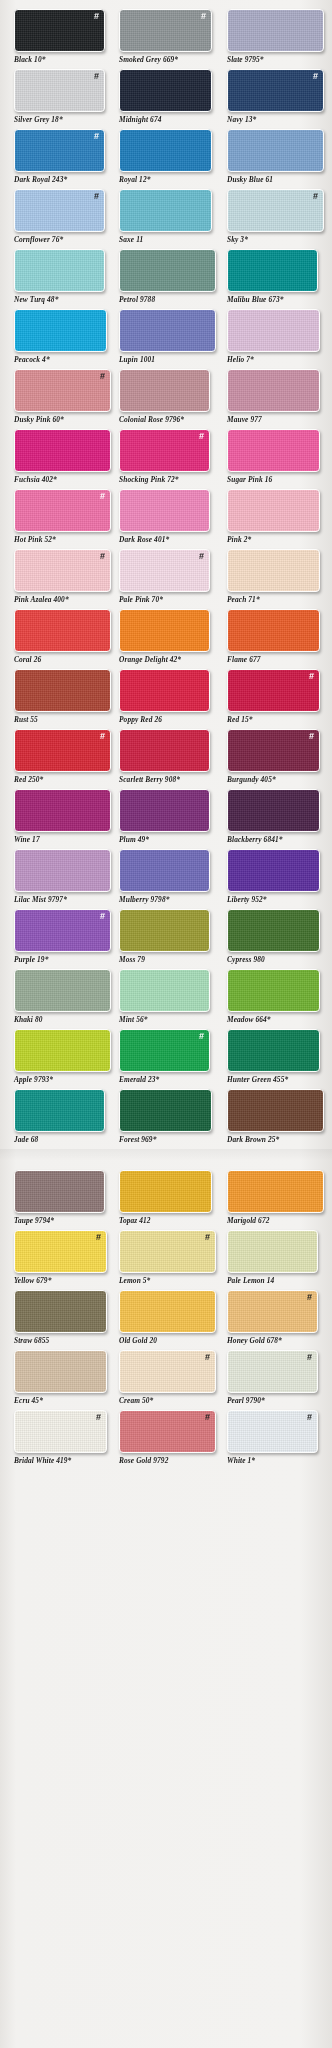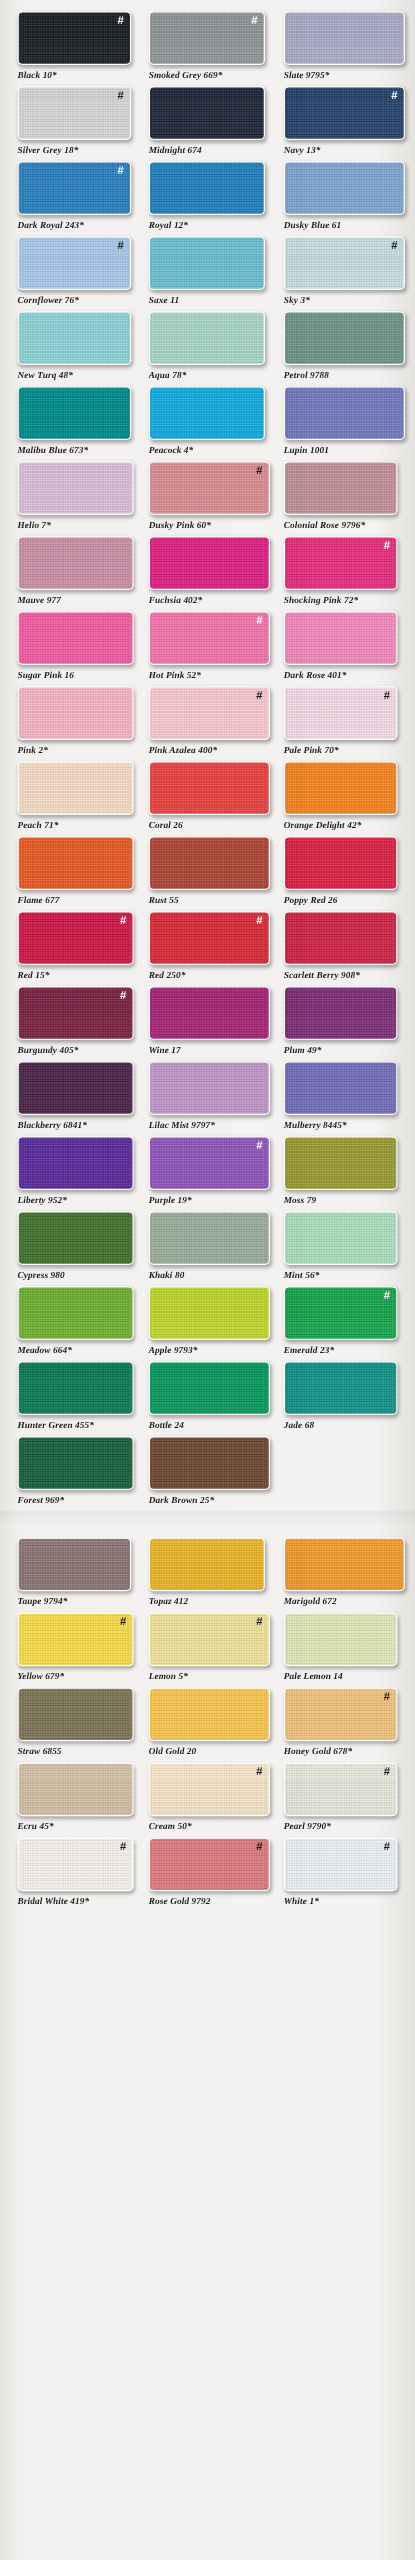--- a/index.html
+++ b/index.html
@@ -190,26 +190,20 @@
             </div>
           </div>
           <div class="label">Sky 3*</div>
         </div>
         <div class="cell col1">
           <div class="swatch-wrap">
             <div class="swatch" style="background-color: rgb(143, 212, 214);"></div>
           </div>
           <div class="label">New Turq 48*</div>
         </div>
-        <div class="cell col2">
-          <div class="swatch-wrap">
-            <div class="swatch" style="background-color: rgb(168, 213, 200);"></div>
-          </div>
-          <div class="label">Aqua 78*</div>
-        </div>
         <div class="cell col3">
           <div class="swatch-wrap">
             <div class="swatch" style="background-color: rgb(109, 148, 137);"></div>
           </div>
           <div class="label">Petrol 9788</div>
         </div>
         <div class="cell col1">
           <div class="swatch-wrap">
             <div class="swatch" style="background-color: rgb(0, 142, 141);"></div>
           </div>
@@ -396,21 +390,21 @@
         <div class="cell col3">
           <div class="swatch-wrap">
             <div class="swatch" style="background-color: rgb(189, 148, 196);"></div>
           </div>
           <div class="label">Lilac Mist 9797*</div>
         </div>
         <div class="cell col1">
           <div class="swatch-wrap">
             <div class="swatch" style="background-color: rgb(111, 106, 184);"></div>
           </div>
-          <div class="label">Mulberry 8445*</div>
+          <div class="label">Mulberry 9798*</div>
         </div>
         <div class="cell col2">
           <div class="swatch-wrap">
             <div class="swatch" style="background-color: rgb(91, 45, 156);"></div>
           </div>
           <div class="label">Liberty 952*</div>
         </div>
         <div class="cell col3">
           <div class="swatch-wrap">
             <div class="swatch" style="background-color: rgb(142, 84, 184);">
@@ -461,26 +455,20 @@
               <span class="hash light">#</span>
             </div>
           </div>
           <div class="label">Emerald 23*</div>
         </div>
         <div class="cell col2">
           <div class="swatch-wrap">
             <div class="swatch" style="background-color: rgb(11, 123, 82);"></div>
           </div>
           <div class="label">Hunter Green 455*</div>
-        </div>
-        <div class="cell col3">
-          <div class="swatch-wrap">
-            <div class="swatch" style="background-color: rgb(6, 150, 91);"></div>
-          </div>
-          <div class="label">Bottle 24</div>
         </div>
         <div class="cell col1">
           <div class="swatch-wrap">
             <div class="swatch" style="background-color: rgb(14, 145, 134);"></div>
           </div>
           <div class="label">Jade 68</div>
         </div>
         <div class="cell col2">
           <div class="swatch-wrap">
             <div class="swatch" style="background-color: rgb(22, 96, 59);"></div>

